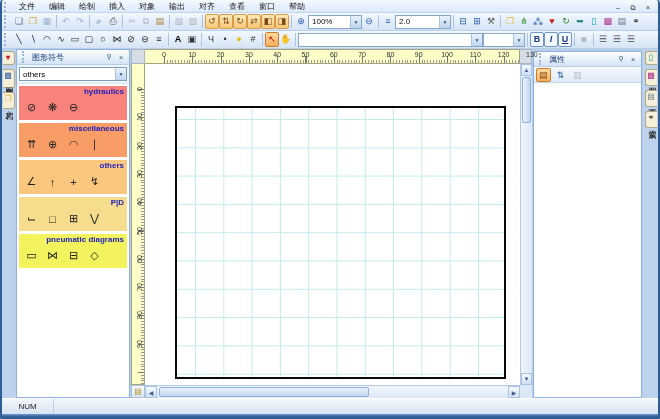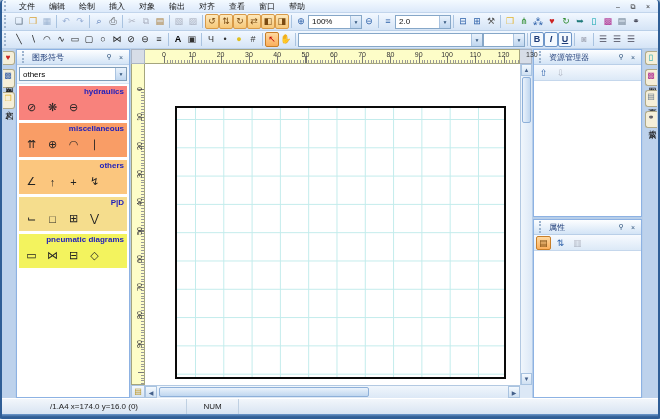--- a/index.html
+++ b/index.html
@@ -17,21 +17,21 @@
     color:#fff; font-size:7px; line-height:8px; text-align:center; font-weight:bold; }
   .title-text { flex:1; color:#fff; font-size:8px; text-shadow:0 1px 1px #123;
     white-space:nowrap; overflow:hidden; }
   .win-btns { display:flex; gap:1px; }
   .win-btn { width:18px; height:11px; border:1px solid #1C3C66; border-radius:0 0 3px 3px;
     background:linear-gradient(#D5E2F0,#8FA9C8); color:#274; color:#223A58;
     font-size:7px; line-height:9px; text-align:center; }
   .win-btn.close { background:linear-gradient(#F0B2A8,#C84838 60%,#A83020); color:#fff; width:26px; }
 
   
-  .menubar { height:13px; flex:0 0 13px; display:flex; align-items:center;
+  .menubar { height:13px; flex:0 0 13px; display:flex; align-items:flex-end;
     background:linear-gradient(#F4FAFF,#DCE9FA); border-bottom:1px solid #C2D5EC; font-size:8px; }
   .grip { width:5px; height:80%; border-left:2px dotted #9DB4CF; margin:0 3px 0 2px; }
   .menu-item { padding:0 7px; color:#111; cursor:default; height:100%; display:flex; align-items:center; }
   .mdi-btns { margin-left:auto; display:flex; gap:3px; padding-right:4px; color:#333; }
   .mdi-btn { width:12px; height:10px; font-size:7px; line-height:10px; text-align:center;
     border:1px solid transparent; }
 
   
   .toolbar { height:18px; flex:0 0 18px; display:flex; align-items:center;
     background:linear-gradient(#F2F8FF,#D5E4F6); border-bottom:1px solid #B9CFE8; padding-right:2px; }
@@ -524,33 +524,20 @@
         <div class="h-scroll">
           <div class="scr-arrow h">◀</div>
           <div class="h-thumb"></div>
           <div class="scr-arrow h">▶</div>
         </div>
         <div class="scroll-corner"></div>
       </div>
     </div>
 
     <div class="right-col">
-      <div class="panel explorer-panel">
-        <div class="panel-header">
-          <div class="grip"></div>
-          <div class="ph-title">资源管理器</div>
-          <div class="ph-btn">⚲</div>
-          <div class="ph-btn">×</div>
-        </div>
-        <div class="panel-toolbar">
-          <div class="pt-btn" style="color:#2B5FA8">⇧</div>
-          <div class="pt-btn disabled" style="color:#667">⇩</div>
-        </div>
-        <div class="panel-body"></div>
-      </div>
 
       <div class="panel properties-panel">
         <div class="panel-header">
           <div class="grip"></div>
           <div class="ph-title">属性</div>
           <div class="ph-btn">⚲</div>
           <div class="ph-btn">×</div>
         </div>
         <div class="panel-toolbar">
           <div class="pt-btn selected" style="color:#7A4A10">▤</div>
@@ -574,18 +561,17 @@
           <span class="tlabel">页面</span>
         </div>
         <div class="side-tab">
           <span class="ticon" style="color: rgb(51, 51, 68);">⚭</span>
           <span class="tlabel">搜索</span>
         </div>
       </div>
   </div>
 
   <div class="statusbar">
-    <div class="sb-pane sb-coords">/1.A4  x=174.0  y=16.0 (0)</div>
     <div class="sb-pane sb-num">NUM</div>
     <div class="sb-pane sb-tail"></div>
   </div>
   <div class="bottom-frame"></div>
 </div>
 
 </body></html>

